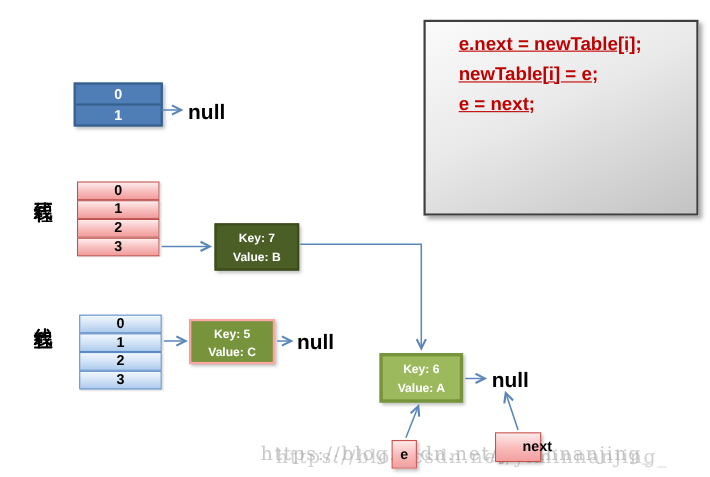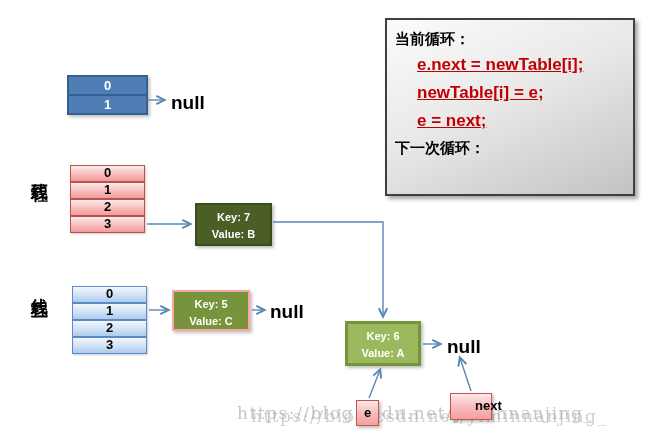--- a/index.html
+++ b/index.html
@@ -113,23 +113,21 @@
     <span>Value: A</span>
   </div>
 
   <div class="nulltxt" style="left:270px; top:301px;">null</div>
   <div class="nulltxt" style="left:447px; top:336px;">null</div>
 
   <div class="pbox" id="ebox">e</div>
   <div class="pbox" id="nextbox">next</div>
 
   <div id="codepanel">
-    <div class="cp-line cp-cn">当前循环：</div>
     <div class="cp-line cp-code">e.next = newTable[i];</div>
     <div class="cp-line cp-code">newTable[i] = e;</div>
     <div class="cp-line cp-code">e = next;</div>
-    <div class="cp-line cp-cn">下一次循环：</div>
   </div>
 
   <div class="wm" id="wm1">https://blog.csdn.net/yiminnanjing_</div>
   <div class="wm" id="wm2">https://blog.csdn.net/yiminnanjing_</div>
 
 </div>
 
 </body></html>

